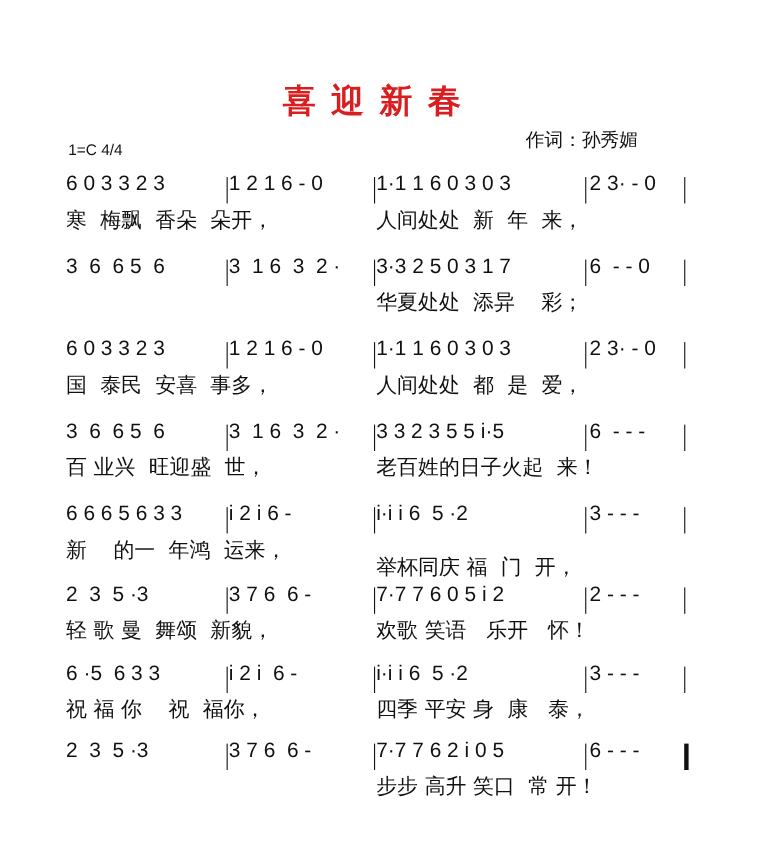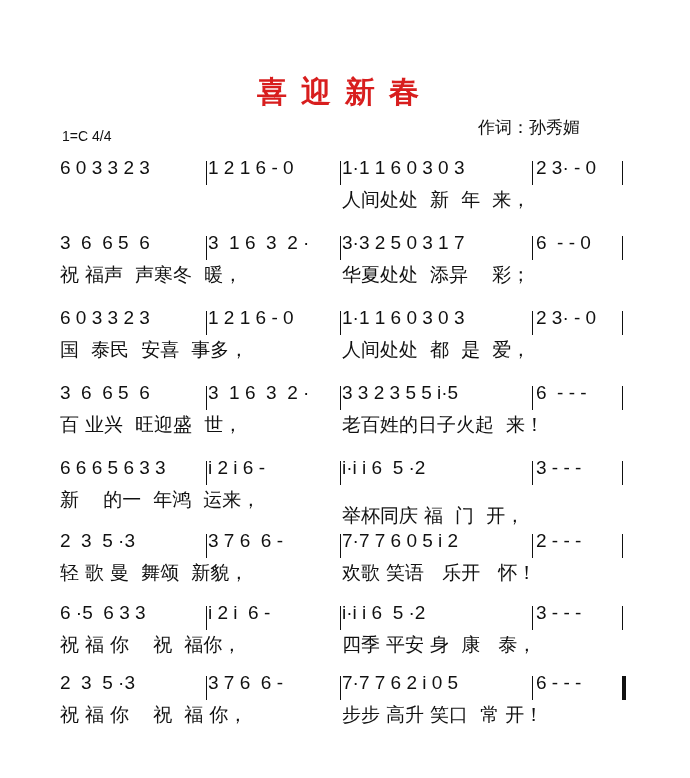--- a/index.html
+++ b/index.html
@@ -17,25 +17,25 @@
 </head>
 <body>
 
 <div class="title">喜迎新春</div>
 <div class="lyricist">作词：孙秀媚</div>
 <div class="keysig">1=C 4/4</div>
 
 <div id="score">
     <div class="row" style="top: 157px;">
       <div class="notes"><span class="cell" style="left: 0px;">6 0 3 3 2 3</span><span class="cell" style="left: 148px;">1 2 1 6 - 0</span><span class="cell" style="left: 282px;">1·1 1 6 0 3 0 3</span><span class="cell" style="left: 476px;">2 3· - 0</span><span class="bar" style="left: 146px;"></span><span class="bar" style="left: 280px;"></span><span class="bar" style="left: 472px;"></span><span class="bar" style="left: 562px;"></span></div>
-      <div class="lyrics"><span class="cell" style="left: 282px;">人间处处  新  年  来，</span></div>
+      <div class="lyrics"><span class="cell" style="left: 0px;">寒  梅飘  香朵  朵开，</span><span class="cell" style="left: 282px;">人间处处  新  年  来，</span></div>
     </div>
     <div class="row" style="top: 232px;">
       <div class="notes"><span class="cell" style="left: 0px;">3  6  6 5  6</span><span class="cell" style="left: 148px;">3  1 6  3  2 ·</span><span class="cell" style="left: 282px;">3·3 2 5 0 3 1 7</span><span class="cell" style="left: 476px;">6  - - 0</span><span class="bar" style="left: 146px;"></span><span class="bar" style="left: 280px;"></span><span class="bar" style="left: 472px;"></span><span class="bar" style="left: 562px;"></span></div>
-      <div class="lyrics"><span class="cell" style="left: 0px;">祝 福声  声寒冬  暖，</span><span class="cell" style="left: 282px;">华夏处处  添异    彩；</span></div>
+      <div class="lyrics"><span class="cell" style="left: 282px;">华夏处处  添异    彩；</span></div>
     </div>
     <div class="row" style="top: 307px;">
       <div class="notes"><span class="cell" style="left: 0px;">6 0 3 3 2 3</span><span class="cell" style="left: 148px;">1 2 1 6 - 0</span><span class="cell" style="left: 282px;">1·1 1 6 0 3 0 3</span><span class="cell" style="left: 476px;">2 3· - 0</span><span class="bar" style="left: 146px;"></span><span class="bar" style="left: 280px;"></span><span class="bar" style="left: 472px;"></span><span class="bar" style="left: 562px;"></span></div>
       <div class="lyrics"><span class="cell" style="left: 0px;">国  泰民  安喜  事多，</span><span class="cell" style="left: 282px;">人间处处  都  是  爱，</span></div>
     </div>
     <div class="row" style="top: 382px;">
       <div class="notes"><span class="cell" style="left: 0px;">3  6  6 5  6</span><span class="cell" style="left: 148px;">3  1 6  3  2 ·</span><span class="cell" style="left: 282px;">3 3 2 3 5 5 i·5</span><span class="cell" style="left: 476px;">6  - - -</span><span class="bar" style="left: 146px;"></span><span class="bar" style="left: 280px;"></span><span class="bar" style="left: 472px;"></span><span class="bar" style="left: 562px;"></span></div>
       <div class="lyrics"><span class="cell" style="left: 0px;">百 业兴  旺迎盛  世，</span><span class="cell" style="left: 282px;">老百姓的日子火起  来！</span></div>
     </div>
     <div class="row" style="top: 457px;">
@@ -45,15 +45,15 @@
     <div class="row" style="top: 530px;">
       <div class="notes"><span class="cell" style="left: 0px;">2  3  5 ·3</span><span class="cell" style="left: 148px;">3 7 6  6 -</span><span class="cell" style="left: 282px;">7·7 7 6 0 5 i 2</span><span class="cell" style="left: 476px;">2 - - -</span><span class="bar" style="left: 146px;"></span><span class="bar" style="left: 280px;"></span><span class="bar" style="left: 472px;"></span><span class="bar" style="left: 562px;"></span></div>
       <div class="lyrics"><span class="cell" style="left: 0px;">轻 歌 曼  舞颂  新貌，</span><span class="cell" style="left: 282px;">欢歌 笑语   乐开   怀！</span></div>
     </div>
     <div class="row" style="top: 602px;">
       <div class="notes"><span class="cell" style="left: 0px;">6 ·5  6 3 3</span><span class="cell" style="left: 148px;">i 2 i  6 -</span><span class="cell" style="left: 282px;">i·i i 6  5 ·2</span><span class="cell" style="left: 476px;">3 - - -</span><span class="bar" style="left: 146px;"></span><span class="bar" style="left: 280px;"></span><span class="bar" style="left: 472px;"></span><span class="bar" style="left: 562px;"></span></div>
       <div class="lyrics"><span class="cell" style="left: 0px;">祝 福 你    祝  福你，</span><span class="cell" style="left: 282px;">四季 平安 身  康   泰，</span></div>
     </div>
     <div class="row" style="top: 672px;">
       <div class="notes"><span class="cell" style="left: 0px;">2  3  5 ·3</span><span class="cell" style="left: 148px;">3 7 6  6 -</span><span class="cell" style="left: 282px;">7·7 7 6 2 i 0 5</span><span class="cell" style="left: 476px;">6 - - -</span><span class="bar" style="left: 146px;"></span><span class="bar" style="left: 280px;"></span><span class="bar" style="left: 472px;"></span><span class="bar final" style="left: 562px;"></span></div>
-      <div class="lyrics"><span class="cell" style="left: 0px;">祝 福 你    祝  福 你，</span><span class="cell" style="left: 282px;">步步 高升 笑口  常 开！</span></div>
+      <div class="lyrics"><span class="cell" style="left: 282px;">步步 高升 笑口  常 开！</span></div>
     </div>
   </div>
 
 </body></html>

